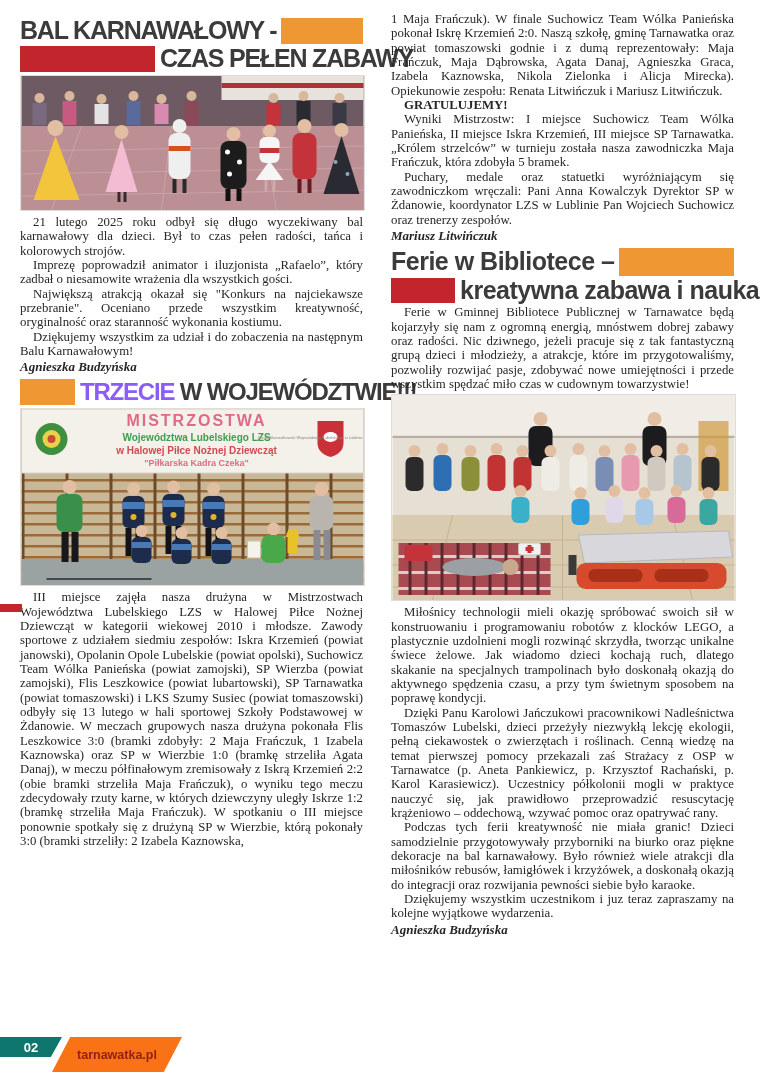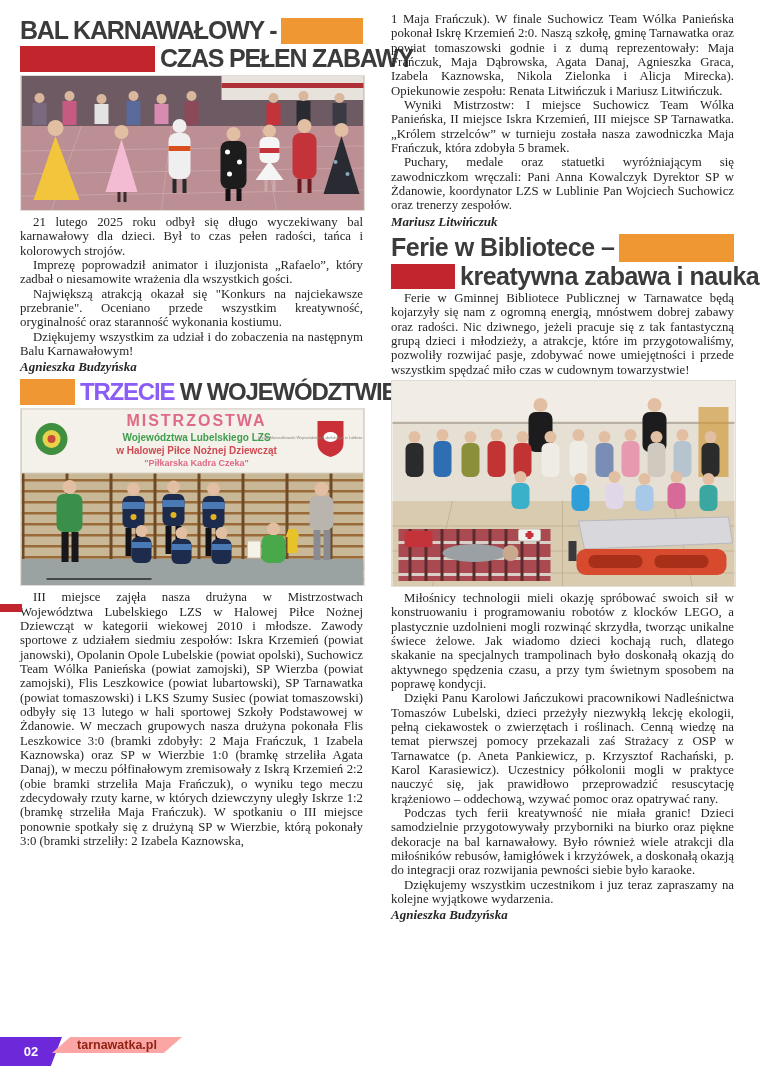--- a/index.html
+++ b/index.html
@@ -27,23 +27,23 @@
   
   .body-text p{margin:0;font-size:12.8px;line-height:1.12;text-align:justify;text-indent:13px;}
   .sig{font-weight:bold;font-style:italic;text-align:left;font-size:13px;margin:1px 0 3px 0;}
   .shout{font-weight:bold;font-size:13.5px;text-indent:0;margin:0;font-family:"Liberation Serif",serif;}
 
   
   .photo{display:block;width:100%;border:1px solid #e2dcd6;background:#fff;margin:3px 0 4px 0;}
 
   
   .footer{position:absolute;left:0;top:1037px;height:22px;display:flex;font-family:"Liberation Sans",sans-serif;}
-  .footer-num{width:62px;height:29px;background:#6d28d9;color:#ffffff;font-weight:bold;font-size:13px;
+  .footer-num{width:62px;height:20px;background:#0f766e;color:#ffffff;font-weight:bold;font-size:13px;
     display:flex;align-items:center;justify-content:center;clip-path:polygon(0 0,100% 0,82% 100%,0 100%);}
-  .footer-site{width:130px;height:16px;background:#fca5a5;color:#8f2413;font-weight:bold;font-size:12.5px;
+  .footer-site{width:130px;height:35px;background:#f97316;color:#8f2413;font-weight:bold;font-size:12.5px;
     display:flex;align-items:center;justify-content:center;margin-left:-10px;
     clip-path:polygon(14% 0,100% 0,86% 100%,0 100%);}
   .margin-strip{position:absolute;left:0;top:604px;width:22px;height:8px;background:#c2262c;}
 
   svg text{font-family:"Liberation Sans",sans-serif;}
 </style>
 </head>
 <body>
 
 <div class="col col-left">
@@ -253,20 +253,21 @@
 
   <div class="body-text">
     <p>III miejsce zajęła nasza drużyna w Mistrzostwach Województwa Lubelskiego LZS w Halowej Piłce Nożnej Dziewcząt w kategorii wiekowej 2010 i młodsze. Zawody sportowe z udziałem siedmiu zespołów: Iskra Krzemień (powiat janowski), Opolanin Opole Lubelskie (powiat opolski), Suchowicz Team Wólka Panieńska (powiat zamojski), SP Wierzba (powiat zamojski), Flis Leszkowice (powiat lubartowski), SP Tarnawatka (powiat tomaszowski) i LKS Szumy Susiec (powiat tomaszowski) odbyły się 13 lutego w hali sportowej Szkoły Podstawowej w Żdanowie. W meczach grupowych nasza drużyna pokonała Flis Leszkowice 3:0 (bramki zdobyły: 2 Maja Frańczuk, 1 Izabela Kaznowska) oraz SP w Wierzbie 1:0 (bramkę strzeliła Agata Danaj), w meczu półfinałowym zremisowały z Iskrą Krzemień 2:2 (obie bramki strzeliła Maja Frańczuk), o wyniku tego meczu zdecydowały rzuty karne, w których dziewczyny uległy Iskrze 1:2 (bramkę strzeliła Maja Frańczuk). W spotkaniu o III miejsce ponownie spotkały się z drużyną SP w Wierzbie, którą pokonały 3:0 (bramki strzeliły: 2 Izabela Kaznowska,</p>
   </div>
 </div>
 
 <div class="col col-right">
 
   <div class="body-text">
     <p style="text-indent:0;">1 Maja Frańczuk). W finale Suchowicz Team Wólka Panieńska pokonał Iskrę Krzemień 2:0. Naszą szkołę, gminę Tarnawatka oraz powiat tomaszowski godnie i z dumą reprezentowały: Maja Frańczuk, Maja Dąbrowska, Agata Danaj, Agnieszka Graca, Izabela Kaznowska, Nikola Zielonka i Alicja Mirecka). Opiekunowie zespołu: Renata Litwińczuk i Mariusz Litwińczuk.</p>
+    <p class="shout">GRATULUJEMY!</p>
     <p>Wyniki Mistrzostw: I miejsce Suchowicz Team Wólka Panieńska, II miejsce Iskra Krzemień, III miejsce SP Tarnawatka. „Królem strzelców” w turnieju została nasza zawodniczka Maja Frańczuk, która zdobyła 5 bramek.</p>
     <p>Puchary, medale oraz statuetki wyróżniającym się zawodniczkom wręczali: Pani Anna Kowalczyk Dyrektor SP w Żdanowie, koordynator LZS w Lublinie Pan Wojciech Suchowicz oraz trenerzy zespołów.</p>
     <div class="sig">Mariusz Litwińczuk</div>
   </div>
 
   <div class="headline" style="margin-top:4px;">
     <div class="h-row">
       <span class="h3-size">Ferie w Bibliotece –</span>
       <span class="block block-orange grow" style="height:28px;"></span>
     </div>

